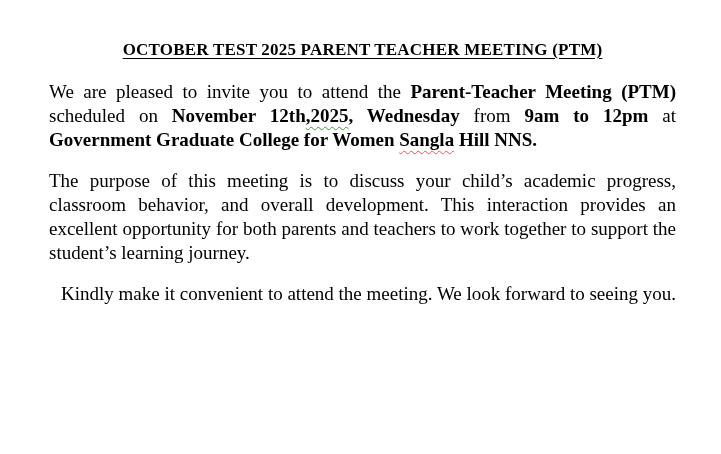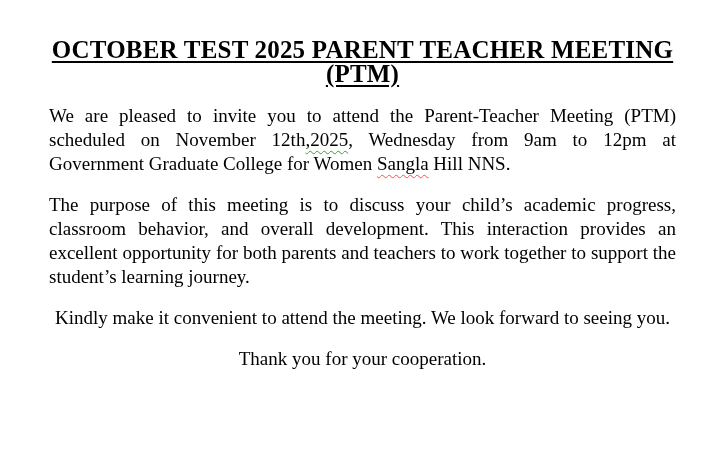--- a/index.html
+++ b/index.html
@@ -14,53 +14,52 @@
     font-family: "Liberation Serif", "DejaVu Serif", serif;
     overflow: hidden;
   }
   .page {
     box-sizing: border-box;
     width: 721px;
     height: 454px;
     padding: 38px 45px 0 49px;
   }
   .doc-title {
-    font-size: 25px;
+    font-size: 17px;
     line-height: 24px;
     font-weight: bold;
     text-align: center;
     text-decoration: underline;
     text-underline-offset: 3px;
     letter-spacing: 0.2px;
     margin: 0 0 18px 0;
   }
   .doc-para {
     font-size: 19px;
     line-height: 24px;
     margin: 0 0 17px 0;
     text-align: justify;
   }
   .doc-para.align-left {
-    text-align: center;
+    text-align: right;
   }
   .seg-bold {
-    font-weight: normal;
+    font-weight: bold;
   }
   .squiggle {
     text-decoration-line: underline;
     text-decoration-style: wavy;
     text-decoration-thickness: 1px;
     text-underline-offset: 4px;
     margin-top: 26px;
   }
 </style>
 </head>
 <body>
 
 <div class="page">
   <h1 class="doc-title">OCTOBER TEST 2025 PARENT TEACHER MEETING (PTM)</h1>
   <div id="doc-body">
       <p class="doc-para"><span>We are pleased to invite you to attend the </span><span class="seg-bold">Parent-Teacher Meeting (PTM)</span><span> scheduled on </span><span class="seg-bold">November 12th</span><span class="seg-bold squiggle" style="text-decoration-color: rgb(51, 160, 44);">,2025</span><span class="seg-bold">, Wednesday</span><span> from </span><span class="seg-bold">9am to 12pm</span><span> at </span><span class="seg-bold">Government Graduate College for Women </span><span class="seg-bold squiggle" style="text-decoration-color: rgb(255, 76, 76);">Sangla</span><span class="seg-bold"> Hill NNS.</span></p>
       <p class="doc-para"><span>The purpose of this meeting is to discuss your child’s academic progress, classroom behavior, and overall development. This interaction provides an excellent opportunity for both parents and teachers to work together to support the student’s learning journey.</span></p>
       <p class="doc-para align-left"><span>Kindly make it convenient to attend the meeting. We look forward to seeing you.</span></p>
-      <p class="doc-para align-left"><span class="seg-bold">Thank you for your cooperation.</span></p>
     </div>
 </div>
 
 </body></html>

